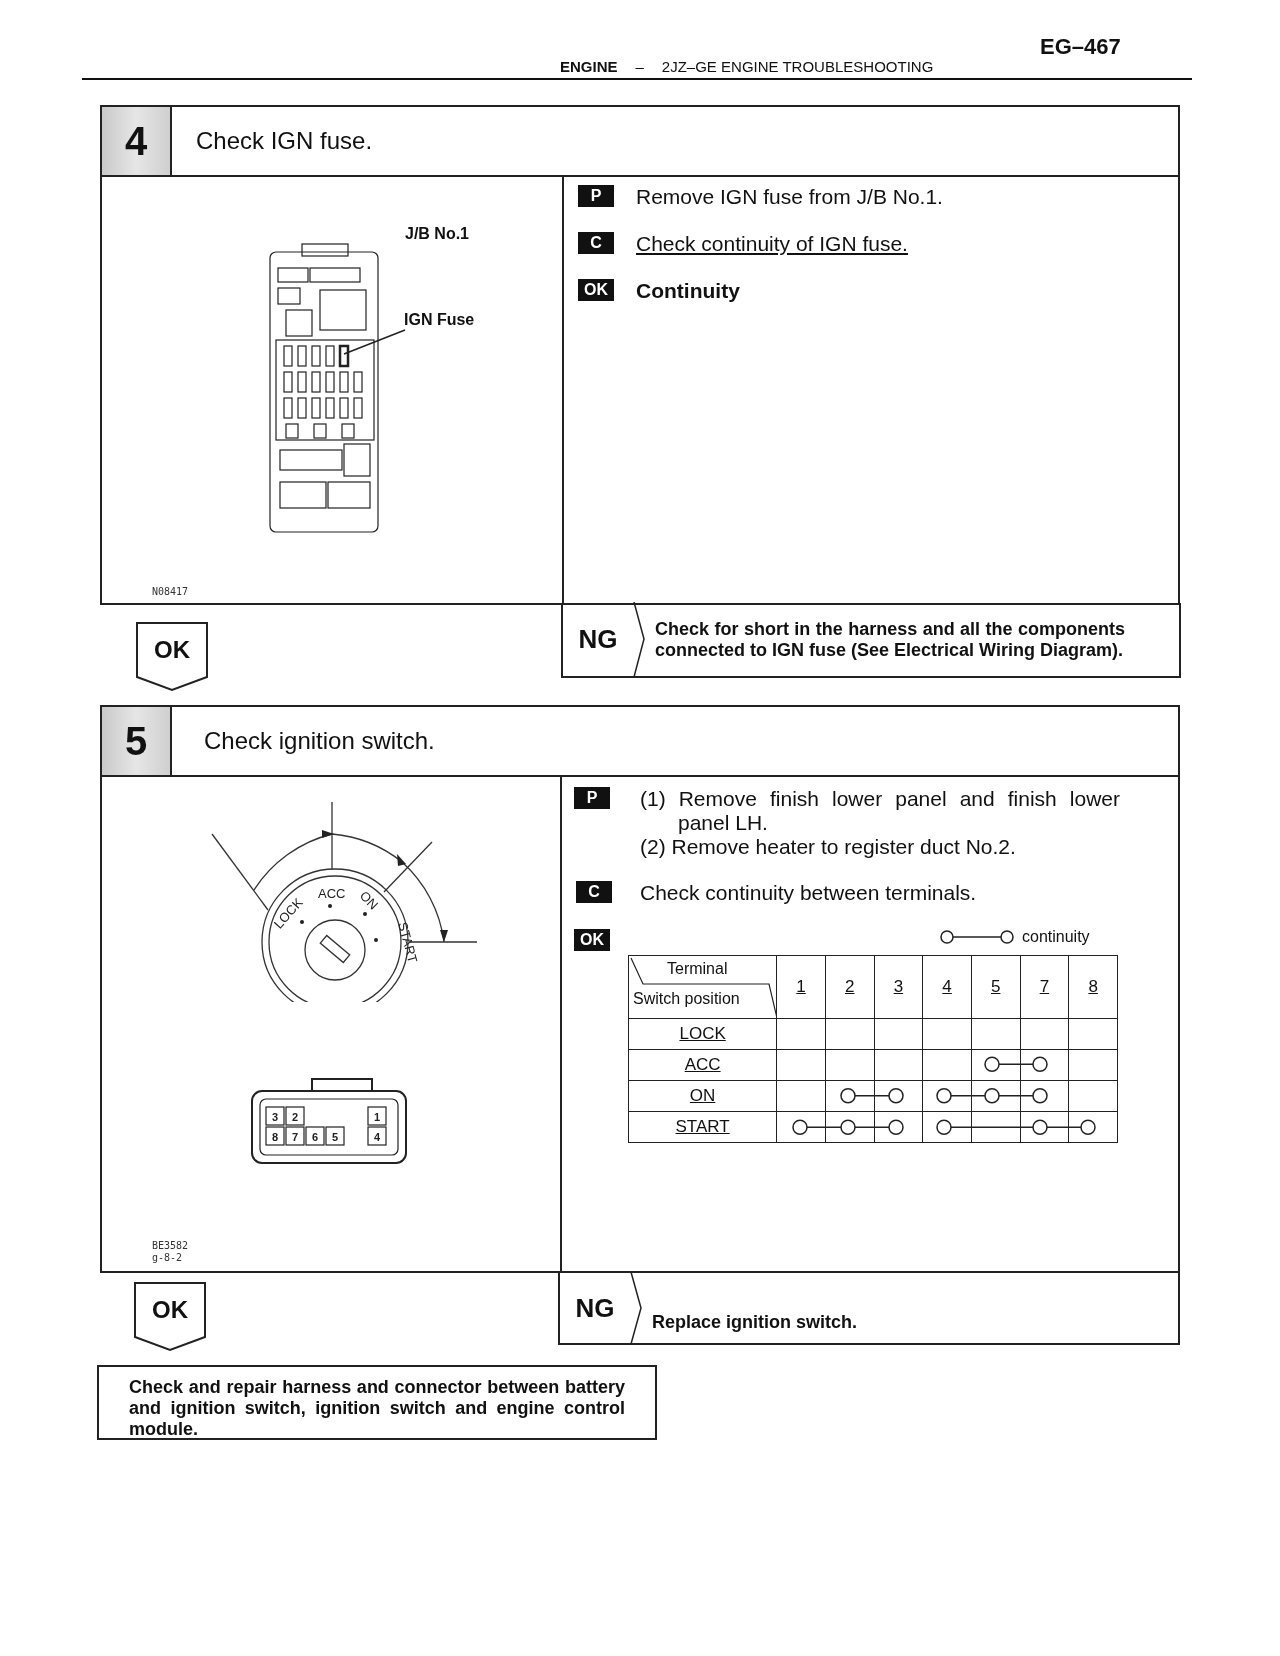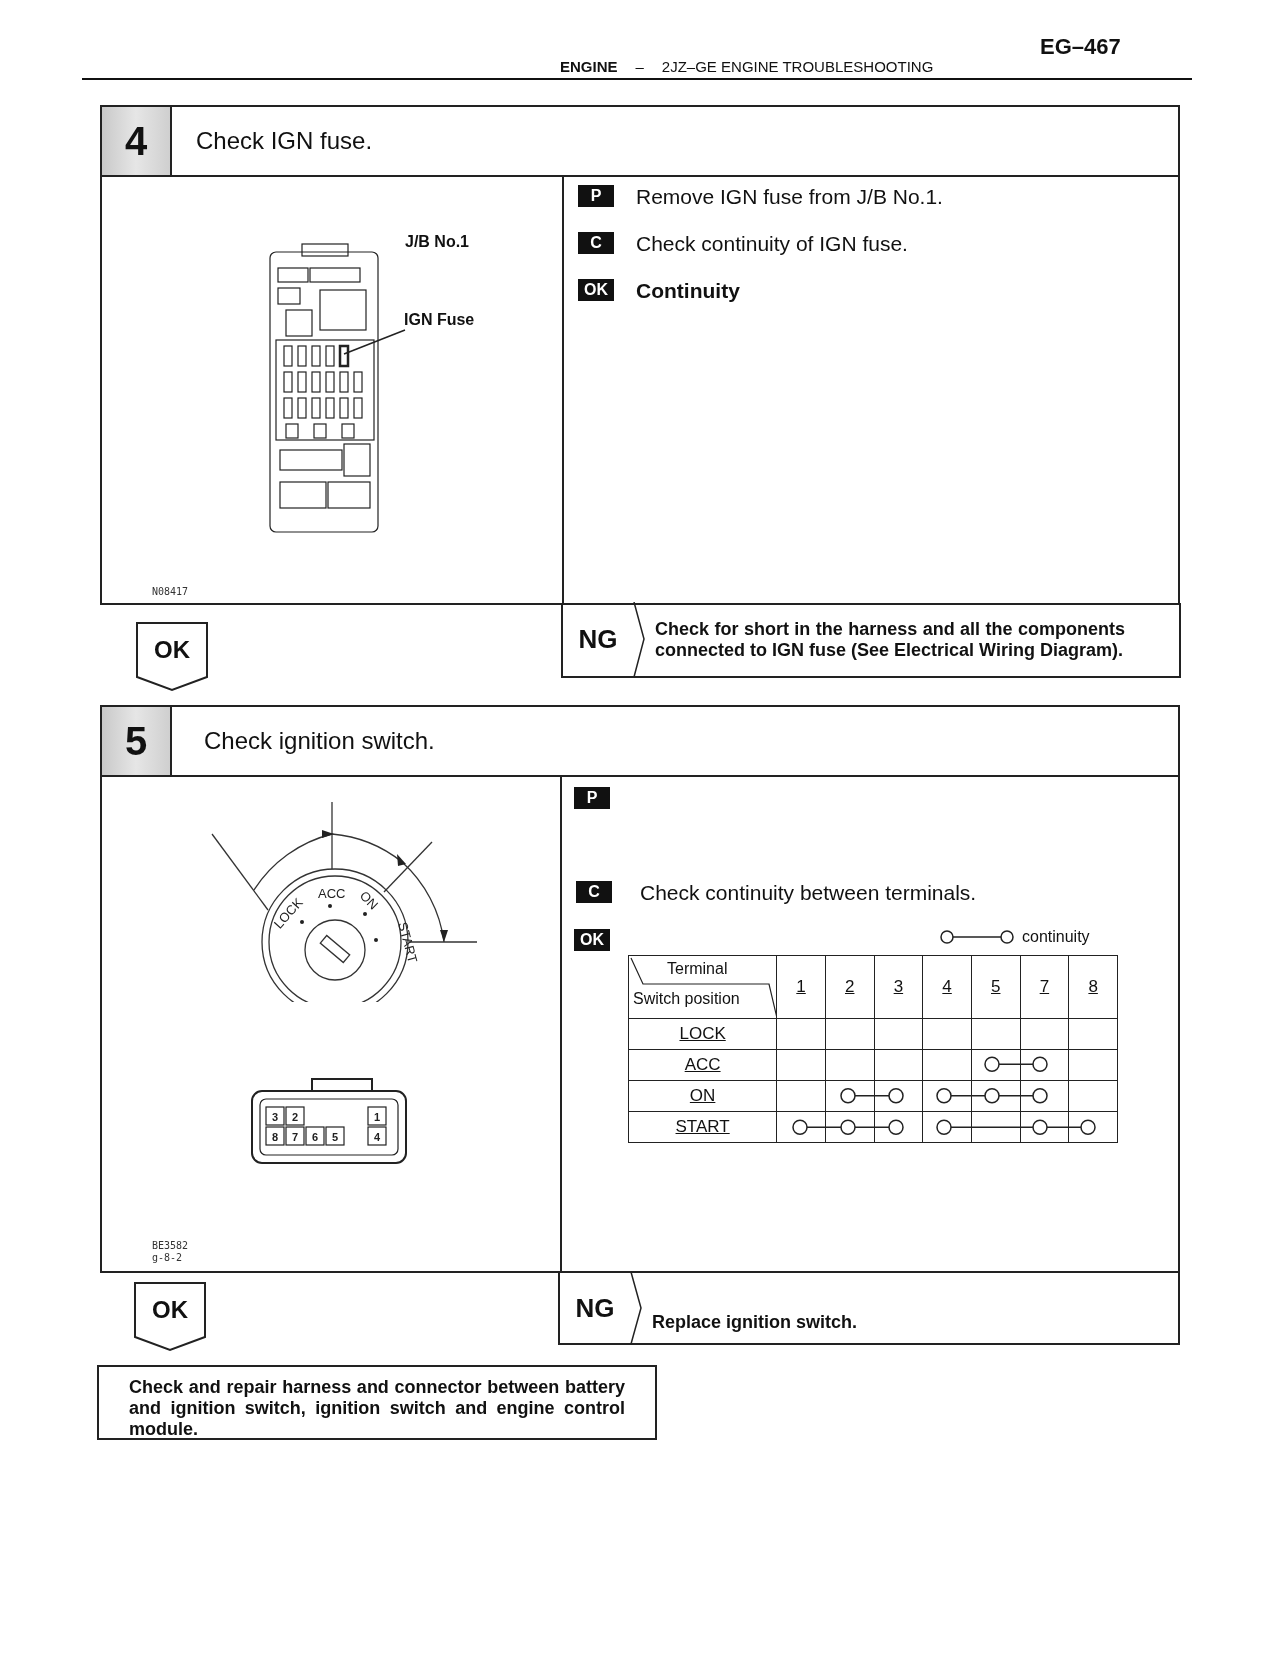--- a/index.html
+++ b/index.html
@@ -44,21 +44,21 @@
 </div>
 <div class="abs header-line"></div>
 
 <div class="abs step-box" style="left:100px; top:105px; width:1080px; height:500px;">
   <div class="step-head">
     <div class="step-num">4</div>
     <div class="step-title">Check IGN fuse.</div>
   </div>
   <div class="step-body" style="height:426px;">
     <div class="left-pane" style="width:462px; height:100%;">
-      <div class="abs" style="left:303px; top:56px; font-size:16px; font-weight:bold;">J/B No.1</div>
+      <div class="abs" style="left:303px; top:48px; font-size:16px; font-weight:bold;">J/B No.1</div>
       <div class="abs" style="left:302px; top:134px; font-size:16px; font-weight:bold;">IGN Fuse</div>
       <svg class="abs" style="left:160px; top:65px;" width="160" height="300" viewBox="0 0 160 300">
         <g fill="none" stroke="#222" stroke-width="1.2">
           <rect x="8" y="10" width="108" height="280" rx="6"></rect>
           <rect x="40" y="2" width="46" height="12"></rect>
           <rect x="16" y="26" width="30" height="14"></rect>
           <rect x="48" y="26" width="50" height="14"></rect>
           <rect x="16" y="46" width="22" height="16"></rect>
           <rect x="58" y="48" width="46" height="40"></rect>
           <rect x="24" y="68" width="26" height="26"></rect>
@@ -94,21 +94,21 @@
       </svg>
       <div class="fig-code" style="left:6px; bottom:6px;">N08417</div>
     </div>
     <div class="right-pane">
       <div class="instr-row" style="left:14px; top:8px;">
         <span class="tag" style="width:36px;">P</span>
         <span class="instr-text" style="margin-left:22px;">Remove IGN fuse from J/B No.1.</span>
       </div>
       <div class="instr-row" style="left:14px; top:55px;">
         <span class="tag" style="width:36px;">C</span>
-        <span class="instr-text" style="margin-left:22px;">Check continuity of IGN fuse.</span>
+        <span class="instr-text" style="margin-left:22px;text-decoration:underline;">Check continuity of IGN fuse.</span>
       </div>
       <div class="instr-row" style="left:14px; top:102px;">
         <span class="tag" style="width:36px;">OK</span>
         <span class="instr-text bold" style="margin-left:22px;">Continuity</span>
       </div>
     </div>
   </div>
 </div>
 
 <div class="ok-arrow" style="left:136px; top:622px; width:72px; height:70px;">
@@ -189,20 +189,25 @@
             <text x="85" y="64">5</text>
             <text x="127" y="64">4</text>
         </g>
       </svg>
       <div class="fig-code" style="left:6px; bottom:20px;">BE3582</div>
       <div class="fig-code" style="left:6px; bottom:8px;">g-8-2</div>
     </div>
     <div class="right-pane">
       <div class="instr-row" style="left:12px; top:10px;">
         <span class="tag" style="width:36px;">P</span>
+        <div style="margin-left:30px; width:480px;">
+          <div class="instr-text" style="text-align:justify; text-align-last:justify;">(1)  Remove finish lower panel and finish lower</div>
+          <div class="instr-text" style="padding-left:38px;">panel LH.</div>
+          <div class="instr-text">(2)  Remove heater to register duct No.2.</div>
+        </div>
       </div>
       <div class="instr-row" style="left:14px; top:104px;">
         <span class="tag" style="width:36px;">C</span>
         <span class="instr-text" style="margin-left:28px;">Check continuity between terminals.</span>
       </div>
       <div class="instr-row" style="left:12px; top:152px;">
         <span class="tag" style="width:36px;">OK</span>
       </div>
       <div class="abs" style="left:376px; top:150px; display:flex; align-items:center;">
         <svg width="78" height="20" viewBox="0 0 78 20">

